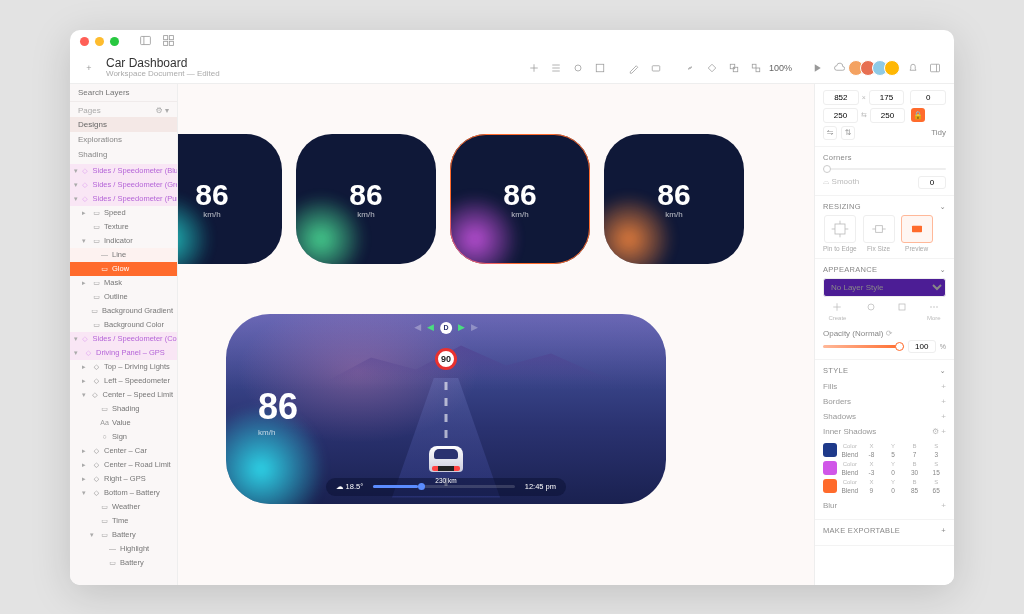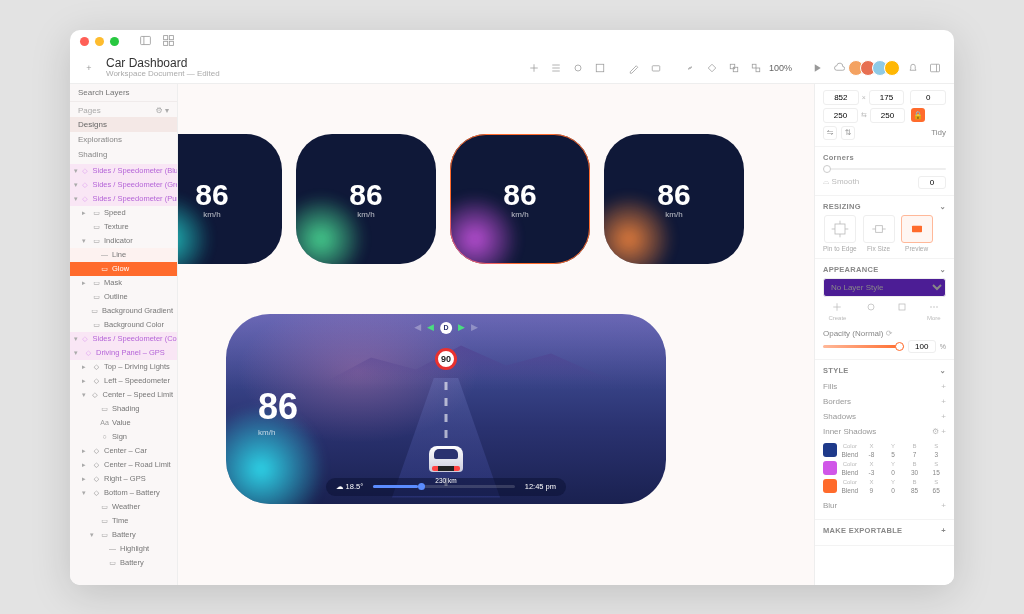--- a/index.html
+++ b/index.html
@@ -88,21 +88,21 @@
 .panel .bottombar{position:absolute;bottom:8px;left:50%;transform:translateX(-50%);width:240px;height:18px;border-radius:10px;background:rgba(10,15,50,.5);display:flex;align-items:center;justify-content:space-between;padding:0 10px;font-size:7.5px}
 .panel .progress{flex:1;margin:0 10px;height:3px;background:rgba(255,255,255,.15);border-radius:2px;position:relative}
 .panel .progress::after{content:"";position:absolute;left:0;top:0;bottom:0;width:32%;background:#5b8cff;border-radius:2px}
 .panel .progress-dot{position:absolute;left:32%;top:-2px;width:7px;height:7px;background:#5b8cff;border-radius:50%}
 
 .sb-right{width:140px;background:#fff;border-left:1px solid #eee;font-size:8px;color:#666;overflow-y:auto;padding-bottom:10px}
 .tabs{display:flex;border-bottom:1px solid #eee}
 .tab{flex:1;text-align:center;padding:6px 0;font-size:8px;color:#aaa;font-weight:500;letter-spacing:.3px}
 .tab.active{color:#333;border-bottom:2px solid #ff6b2c}
 .sec{padding:6px 8px;border-bottom:1px solid #f3f3f3}
-.sec-hdr{font-size:7.5px;font-weight:700;color:#888;letter-spacing:.3px;display:flex;justify-content:space-between;align-items:center;margin-bottom:4px}
+.sec-hdr{font-size:7.5px;font-weight:400;color:#888;letter-spacing:.3px;display:flex;justify-content:space-between;align-items:center;margin-bottom:4px}
 .pos-grid{display:grid;grid-template-columns:1fr auto 1fr auto 1fr;gap:3px;align-items:center;font-size:8px}
 .pos-grid input{width:100%;border:1px solid #eee;border-radius:3px;padding:2px 3px;font-size:8px;text-align:center}
 .pos-grid .lbl{font-size:7px;color:#bbb;text-align:center}
 .lock-btn{width:14px;height:14px;background:#ff6b2c;border-radius:3px;display:flex;align-items:center;justify-content:center;color:#fff}
 .rot-row{display:flex;gap:4px;margin-top:3px;align-items:center}
 .rot-row .ico{width:14px;height:14px;border:1px solid #eee;border-radius:3px;display:flex;align-items:center;justify-content:center;color:#999;font-size:8px}
 .slider-thin{height:2px;background:#eee;border-radius:1px;position:relative;margin:6px 0}
 .slider-thin .knob{position:absolute;width:8px;height:8px;background:#fff;border:1px solid #ccc;border-radius:50%;top:-3px}
 .cons-box{width:32px;height:28px;border:1px solid #eee;border-radius:3px;display:flex;align-items:center;justify-content:center;position:relative}
 .cons-box svg{width:20px;height:20px}

